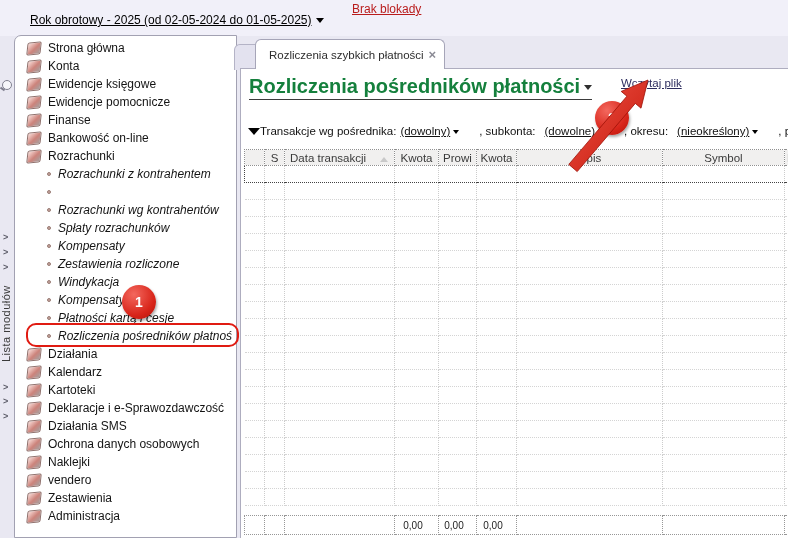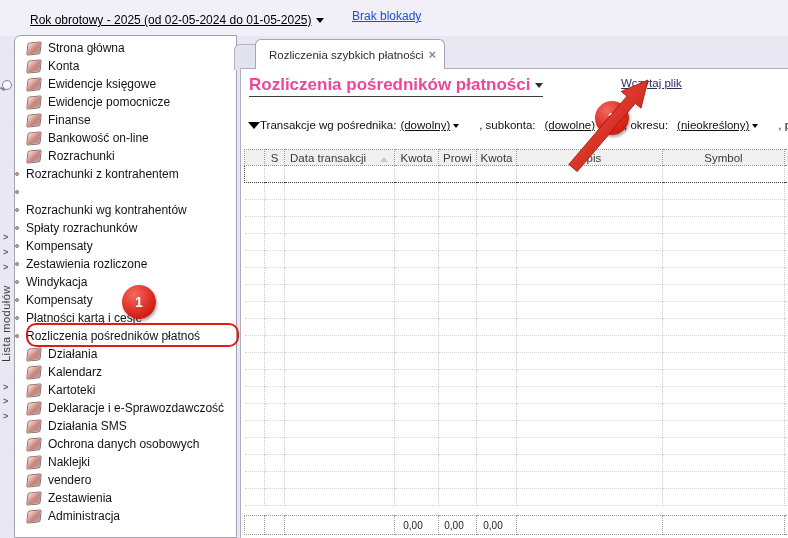--- a/index.html
+++ b/index.html
@@ -4,21 +4,21 @@
 <style>
   html,body { margin:0; padding:0; }
   body { font-family: "Liberation Sans", "DejaVu Sans", sans-serif; }
   .stage { position:relative; width:788px; height:538px; background:#e9e8f2; overflow:hidden;
            font-size:12px; color:#141414; }
 
   
   .topbar { position:absolute; left:0; top:0; width:788px; height:36px; background:#f1f0f9; }
   .fy { position:absolute; left:30px; top:13px; cursor:pointer; white-space:nowrap; color:#000; }
   .fy .txt { text-decoration:underline; }
-  .lock { position:absolute; left:352px; top:9px; text-decoration:underline; color:#1d4ed8; cursor:pointer; }
+  .lock { position:absolute; left:352px; top:2px; text-decoration:underline; color:#b91c1c; cursor:pointer; }
 
   
   .tri { display:inline-block; width:0; height:0; border-left:4px solid transparent;
          border-right:4px solid transparent; border-top:5px solid #000; vertical-align:middle; margin-left:4px; }
   .tri.tiny { border-left-width:3px; border-right-width:3px; border-top-width:4px; margin-left:3px; }
   .tri.big { border-left-width:6px; border-right-width:6px; border-top-width:7px; margin:0; }
   .tri.dark { border-top-color:#2e2e2e; }
 
   
   .strip { position:absolute; left:0; top:36px; width:14px; height:502px; }
@@ -30,44 +30,44 @@
                   border-radius:50%; background:#f6f6fb; }
   .strip-search::after { content:""; position:absolute; left:-3px; top:7px; width:5px; height:2px;
                   background:#808090; transform:rotate(35deg); }
 
   
   .sidebar { position:absolute; left:14px; top:35px; width:223px; height:503px; background:#ffffff;
              border:1px solid #a2a1b2; border-radius:7px 0 0 0; box-sizing:border-box; padding-top:3px;
              overflow:hidden; }
   .sb-item { height:18px; display:flex; align-items:center; gap:7px; padding-left:12px;
              white-space:nowrap; cursor:pointer; }
-  .sb-sub  { height:18px; display:flex; align-items:center; gap:7px; 
-             white-space:nowrap; cursor:pointer; }
+  .sb-sub  { height:18px; display:flex; align-items:center; gap:7px; padding-left:32px;
+             white-space:nowrap; cursor:pointer;font-style:italic; }
   .ico { width:12px; height:11px; flex:none;
          background:linear-gradient(135deg,#f2cfca 10%,#cc837b 55%,#a6a0a0);
          border:1px solid #90716d; border-radius:2px; transform:skewX(-12deg) rotate(-6deg); }
   .dot { width:4px; height:4px; flex:none; border-radius:50%; background:#c4a29b; border:1px solid #9a7d76; box-sizing:border-box; }
 
   
   .tab-stub { position:absolute; left:234px; top:44px; width:26px; height:25px; background:#e3e2ef;
               border:1px solid #b4b3c6; border-bottom:none; border-radius:6px 6px 0 0; }
   .tab { position:absolute; left:255px; top:39px; width:190px; height:30px; background:#ffffff;
          border:1px solid #a6a5b8; border-bottom:none; border-radius:6px 6px 0 0; box-sizing:border-box;
          display:flex; align-items:center; padding:0 8px 0 13px; font-size:11.5px; color:#2e2e2e; z-index:2; cursor:pointer; }
   .tab-close { margin-left:auto; color:#8a8a94; font-weight:bold; font-size:13px; line-height:10px; cursor:pointer; }
   .main { position:absolute; left:240px; top:68px; width:548px; height:470px; background:#ffffff;
           border-left:1px solid #aeadbf; border-top:1px solid #aeadbf; box-sizing:border-box; }
 
-  .page-title { position:absolute; left:8px; top:6px; margin:0; font-size:17px; font-weight:bold;
-                color:#ec4899; white-space:nowrap; cursor:pointer; }
+  .page-title { position:absolute; left:8px; top:6px; margin:0; font-size:20px; font-weight:bold;
+                color:#15803d; white-space:nowrap; cursor:pointer; }
   .page-title .tw { display:inline-block; border-bottom:1px solid #3b3b3b; padding-bottom:1px; }
   .load-link { position:absolute; left:380px; top:8px; font-size:11.5px; color:#2d2d5e;
                text-decoration:underline; cursor:pointer; }
 
-  .filterbar { position:absolute; left:7px; top:48px; width:535px; height:16px; font-size:11.5px;
+  .filterbar { position:absolute; left:7px; top:54px; width:535px; height:16px; font-size:11.5px;
                color:#111; white-space:nowrap; display:flex; align-items:center; }
   .filter-toggle { margin-right:15px; cursor:pointer; }
   .fval { text-decoration:underline; cursor:pointer; margin-left:4px; }
   .flab { margin-left:20px; }
   .gap { margin-left:9px; }
 
   
   .grid, .sumgrid { position:absolute; left:3px; border-collapse:collapse; table-layout:fixed; width:545px; }
   .grid { top:80px; }
   .grid th { height:15px; background:#f1f0ef; font-weight:normal; font-size:11.5px; color:#3a3a3a;

